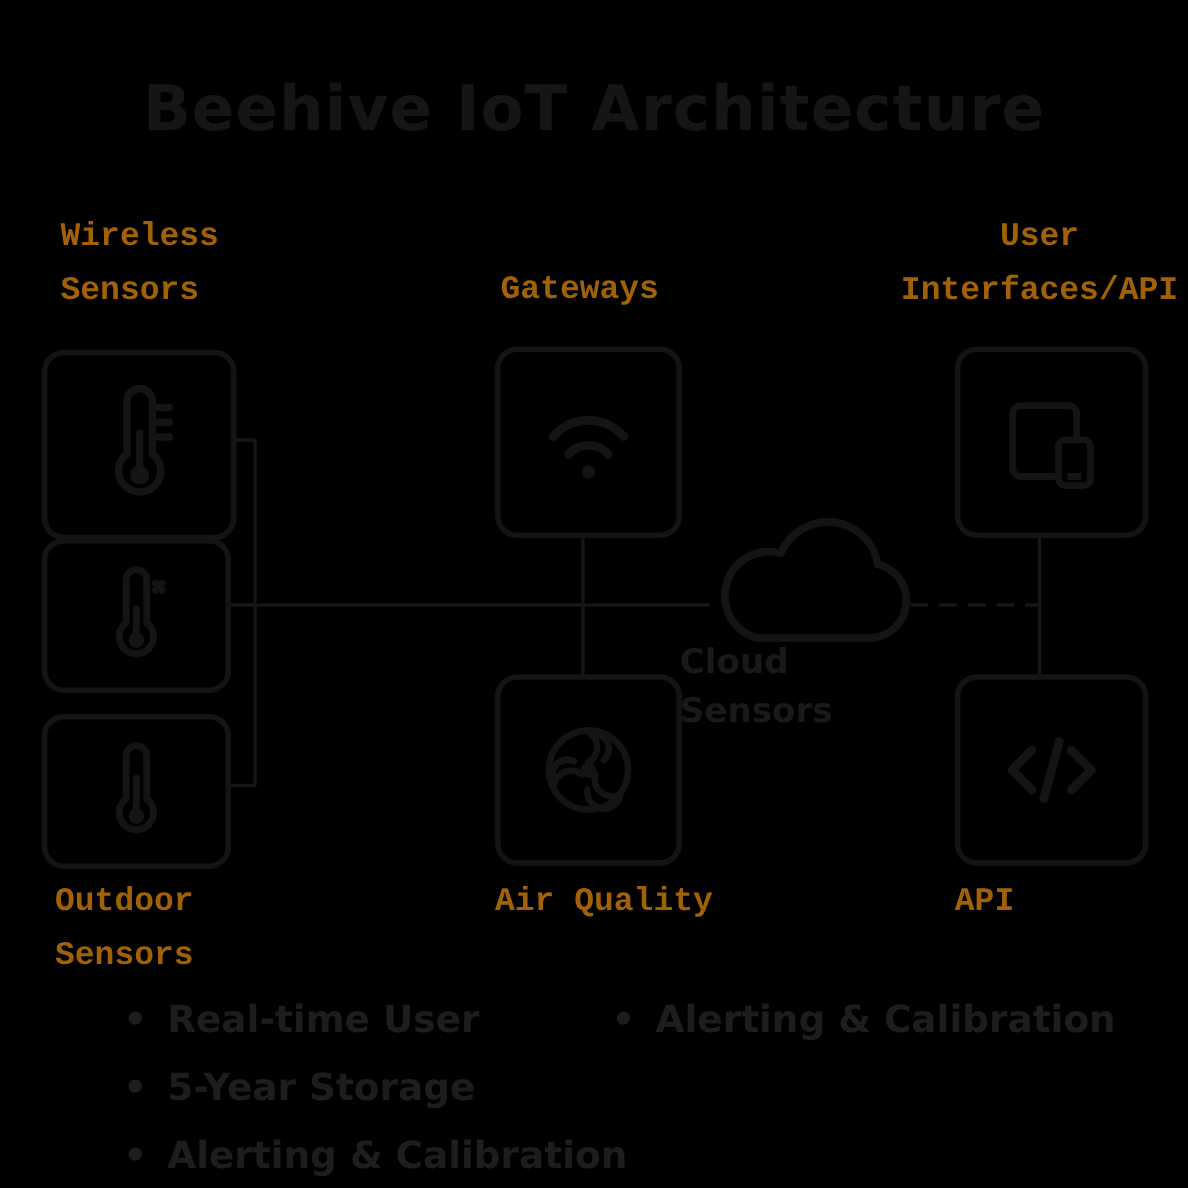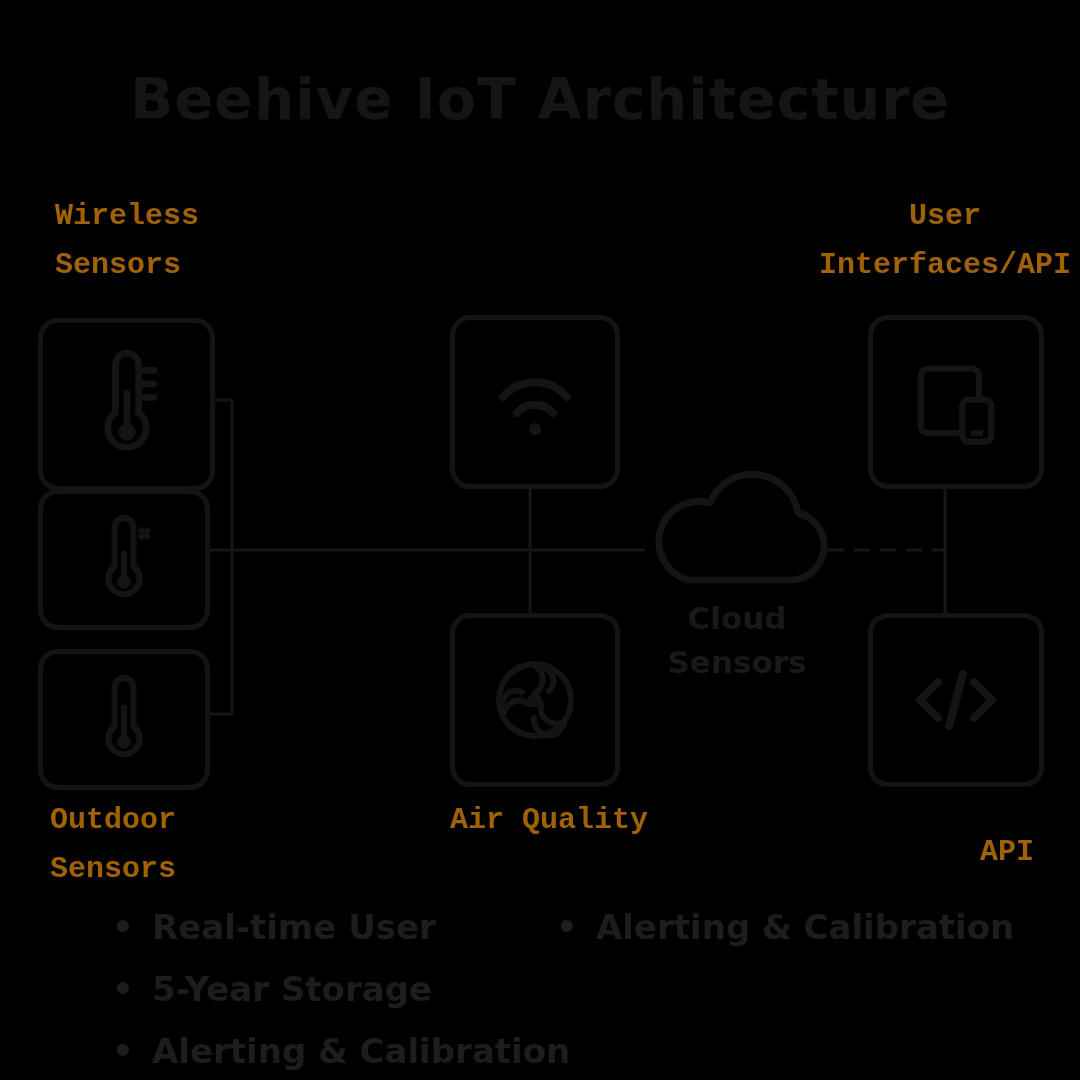--- a/index.html
+++ b/index.html
@@ -12,36 +12,36 @@
     font-size:57px;font-weight:bold;color:#151515;letter-spacing:1px;
   }
   .grp-label{
     position:absolute;font-size:30px;font-weight:bold;color:#a16207;line-height:49px;font-family:Liberation Mono, monospace;
   }
   .lbl-wireless{left:55px;top:192px;}
   .lbl-gateways{left:455px;top:240px;}
   .lbl-userint{left:805px;top:192px;width:280px;text-align:center;}
   .lbl-outdoor{left:50px;top:796px;}
   .lbl-airquality{left:450px;top:796px;}
-  .lbl-api{left:868px;top:828px;width:166px;text-align:right;}
+  .lbl-api{left:868px;top:796px;width:166px;text-align:left;}
   .node{
     position:absolute;border:5px solid #141414;border-radius:20px;
     display:flex;align-items:center;justify-content:center;color:#141414;background:#000;
   }
   .box-l1{left:38px;top:318px;width:167px;height:163px;}
   .box-l2{left:38px;top:489px;width:162px;height:131px;}
   .box-l3{left:38px;top:649px;width:162px;height:131px;}
   .box-m1{left:450px;top:315px;width:160px;height:164px;}
   .box-m2{left:450px;top:613px;width:160px;height:164px;}
   .box-r1{left:868px;top:315px;width:166px;height:164px;}
   .box-r2{left:868px;top:613px;width:166px;height:164px;}
   .node svg{display:block;}
   .cloud-wrap{position:absolute;left:628px;top:468px;width:218px;height:132px;color:#141414;}
   .cloud-label{
-    position:absolute;left:618px;top:596px;width:238px;text-align:center;
+    position:absolute;left:618px;top:580px;width:238px;text-align:left;
     font-size:31px;font-weight:bold;color:#191919;line-height:44px;
   }
   .connectors{position:absolute;left:0;top:0;}
   .features{
     position:absolute;list-style:none;margin:0;padding:0;
     font-size:34px;font-weight:bold;color:#1d1d1d;
   }
   .features li{margin-bottom:20px;line-height:42px;padding-left:44px;position:relative;}
   .features li::before{content:"\2022";position:absolute;left:4px;}
   .features-left{left:108px;top:906px;}
@@ -51,20 +51,21 @@
 <body>
 
 <div class="canvas">
 
   <div class="title">Beehive IoT Architecture</div>
 
   <div class="grp-label lbl-wireless">
     <div>Wireless</div>
     <div>Sensors</div>
   </div>
+  <div class="grp-label lbl-gateways">Gateways</div>
   <div class="grp-label lbl-userint">
     <div>User</div>
     <div>Interfaces/API</div>
   </div>
   <div class="grp-label lbl-outdoor">
     <div>Outdoor</div>
     <div>Sensors</div>
   </div>
   <div class="grp-label lbl-airquality">Air Quality</div>
   <div class="grp-label lbl-api">API</div>

